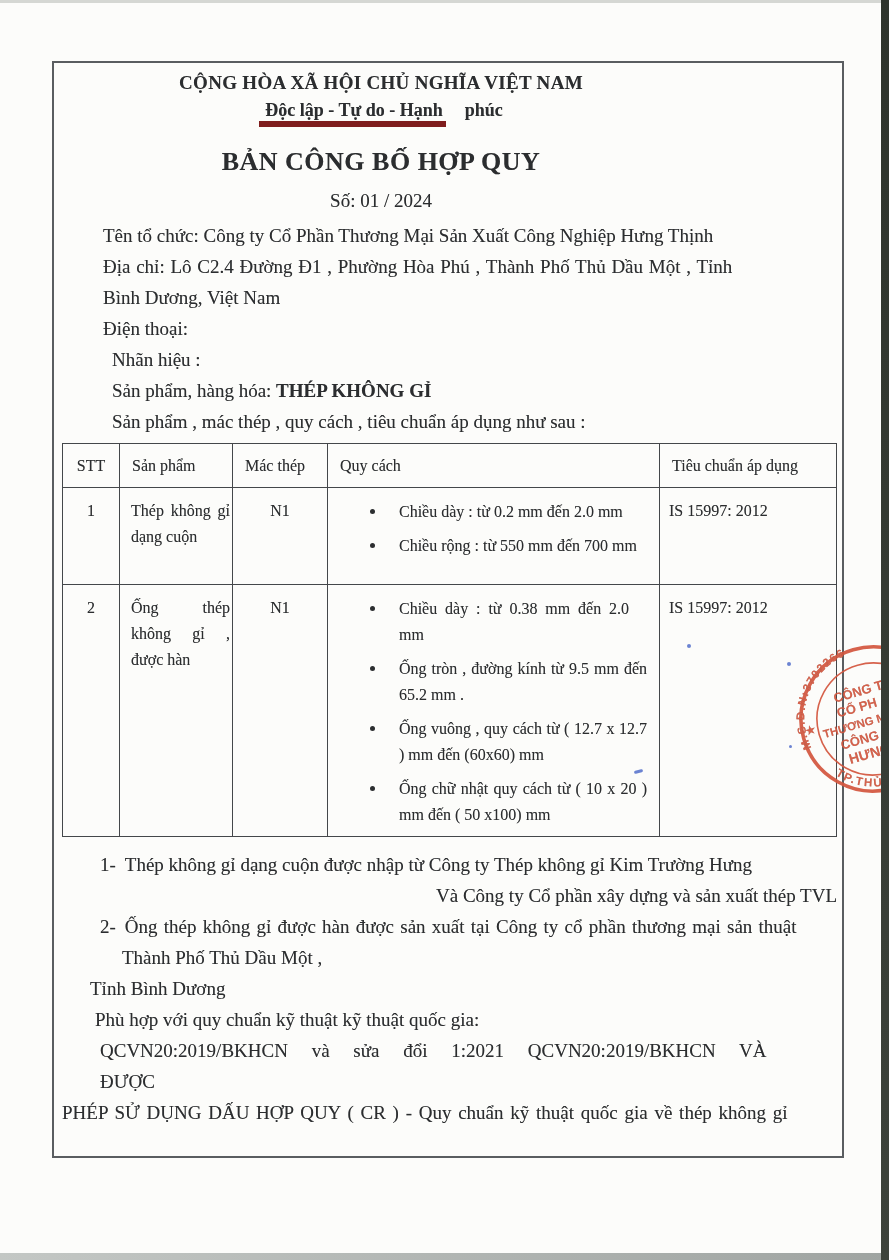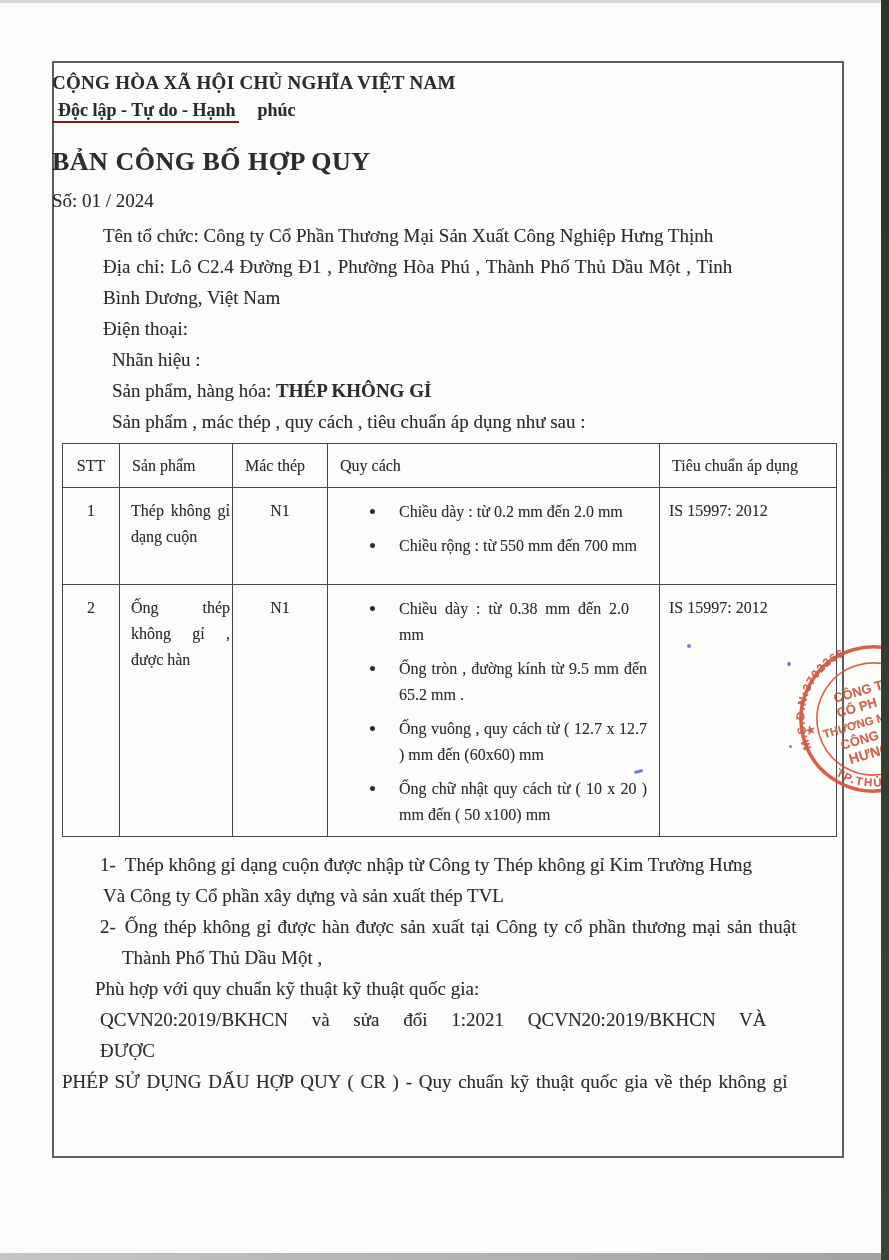--- a/index.html
+++ b/index.html
@@ -13,24 +13,24 @@
   
   .edge-top{position:absolute;left:0;top:0;width:889px;height:3px;background:#d5d7d3;}
   .edge-right{position:absolute;left:881px;top:0;width:8px;height:1260px;
     background:linear-gradient(180deg,#2e342c,#3d433b);z-index:30;}
   .edge-bottom{position:absolute;left:0;top:1253px;width:889px;height:7px;
     background:linear-gradient(90deg,#c3c7c4,#9fa4a1);z-index:29;}
   .doc-border{position:absolute;left:52px;top:61px;width:792px;height:1097px;
     border:2px solid #5a5d60;box-sizing:border-box;}
   .speck{position:absolute;border-radius:50%;background:#3b5bc4;opacity:.75;z-index:5;}
 
-  .centerband{position:absolute;left:52px;width:624px;}
+  .centerband{position:absolute;left:69px;width:624px;text-align:center;}
   .nat-header{top:72px;font-size:19px;font-weight:bold;letter-spacing:.3px;}
   .motto{top:100px;font-size:18px;font-weight:bold;}
-  .motto .ul{border-bottom:2px solid #7f1d1d;padding:0 3px 1px 6px;}
+  .motto .ul{border-bottom:6px solid #7f1d1d;padding:0 3px 1px 6px;}
   .motto .tail{margin-left:19px;}
   .doc-title{top:147px;font-size:26px;font-weight:bold;letter-spacing:.5px;}
   .doc-number{top:190px;font-size:19px;}
 
   .intro{position:absolute;left:103px;top:220px;width:714px;font-size:19px;line-height:31px;}
   .intro p{margin:0;}
   .intro .ind{padding-left:9px;}
   .addr1{word-spacing:1px;}
 
   table.spec-table{
@@ -50,21 +50,21 @@
   td.col-std{padding:10px 6px 0 9px;}
   .spec{position:relative;margin:0 0 8px 0;padding-left:71px;padding-right:12px;text-align:justify;}
   .spec.tight{padding-right:30px;}
   .spec::before{content:"";position:absolute;left:42px;top:10px;width:5px;height:5px;
     border-radius:50%;background:#2c2e30;}
 
   .notes{position:absolute;left:62px;top:849px;width:775px;font-size:19px;line-height:31px;}
   .notes p{margin:0;}
   .marker{display:inline-block;margin-right:9px;}
   .pl38{padding-left:38px;}
-  .pl41{padding-left:41px;}
+  .pl41{padding-left:41px;text-align:right;}
   .pl60{padding-left:60px;}
   .pl28{padding-left:28px;}
   .pl33{padding-left:33px;}
   .ws1{word-spacing:1.5px;}
   .ws-wide{word-spacing:19px;}
   .ws2{word-spacing:2px;}
 
   .stamp{position:absolute;left:753px;top:599px;z-index:10;opacity:.93;}
   .stamp text{font-family:"Liberation Sans","DejaVu Sans",sans-serif;}
 </style>
@@ -137,20 +137,21 @@
         <td class="col-std">IS 15997: 2012</td>
       </tr>
     </tbody>
   </table>
 
   <div class="notes">
     <p class="pl38"><span class="marker">1-</span><span>Thép không gỉ dạng cuộn được nhập từ Công ty Thép không gỉ Kim Trường Hưng</span></p>
     <p class="pl41">Và Công ty Cổ phần xây dựng và sản xuất thép TVL</p>
     <p class="pl38 ws1"><span class="marker">2-</span><span>Ống thép không gỉ được hàn được sản xuất tại Công ty cổ phần thương mại sản thuật</span></p>
     <p class="pl60">Thành Phố Thủ Dầu Một ,</p>
+    <p class="pl28">Tỉnh Bình Dương</p>
     <p class="pl33">Phù hợp với quy chuẩn kỹ thuật kỹ thuật quốc gia:</p>
     <p class="pl38 ws-wide">QCVN20:2019/BKHCN và sửa đổi 1:2021 QCVN20:2019/BKHCN VÀ ĐƯỢC</p>
     <p class="ws2">PHÉP SỬ DỤNG DẤU HỢP QUY ( CR ) - Quy chuẩn kỹ thuật quốc gia về thép không gỉ</p>
   </div>
 
   <svg class="stamp" width="240" height="240" viewBox="-120 -120 240 240">
     <g transform="rotate(-16)" fill="none" stroke="none">
       <circle r="72" stroke="#d4573f" stroke-width="3.6"></circle>
       <circle r="56" stroke="#d4573f" stroke-width="1.6"></circle>
       <path id="arcTop" d="M -63.4 23.1 A 67.5 67.5 0 1 1 63.4 -23.1"></path>

